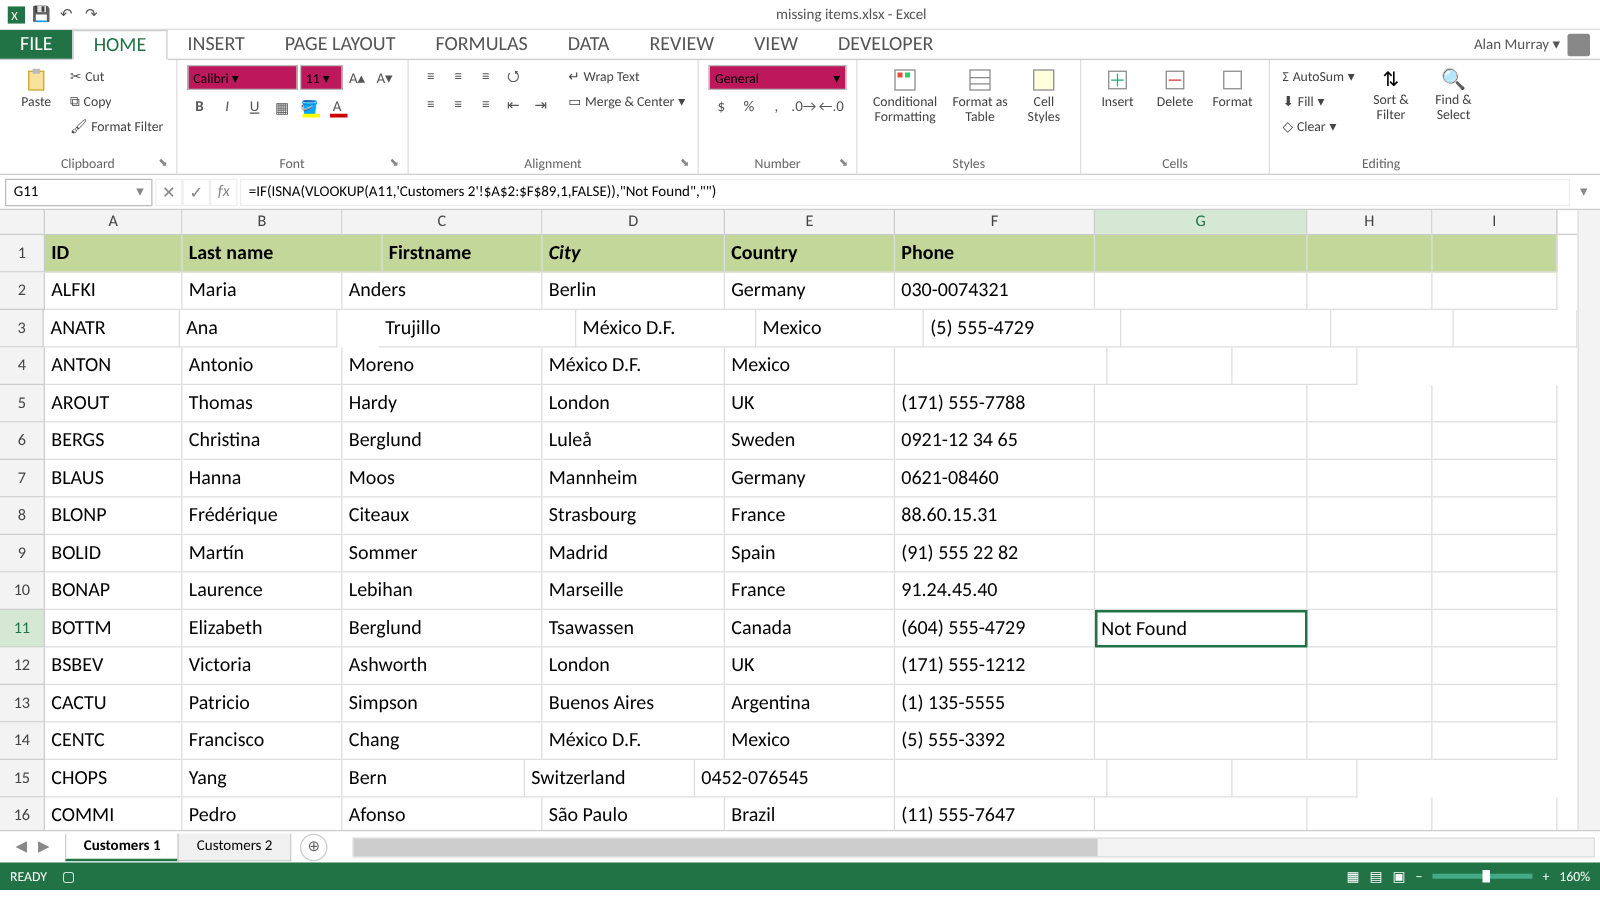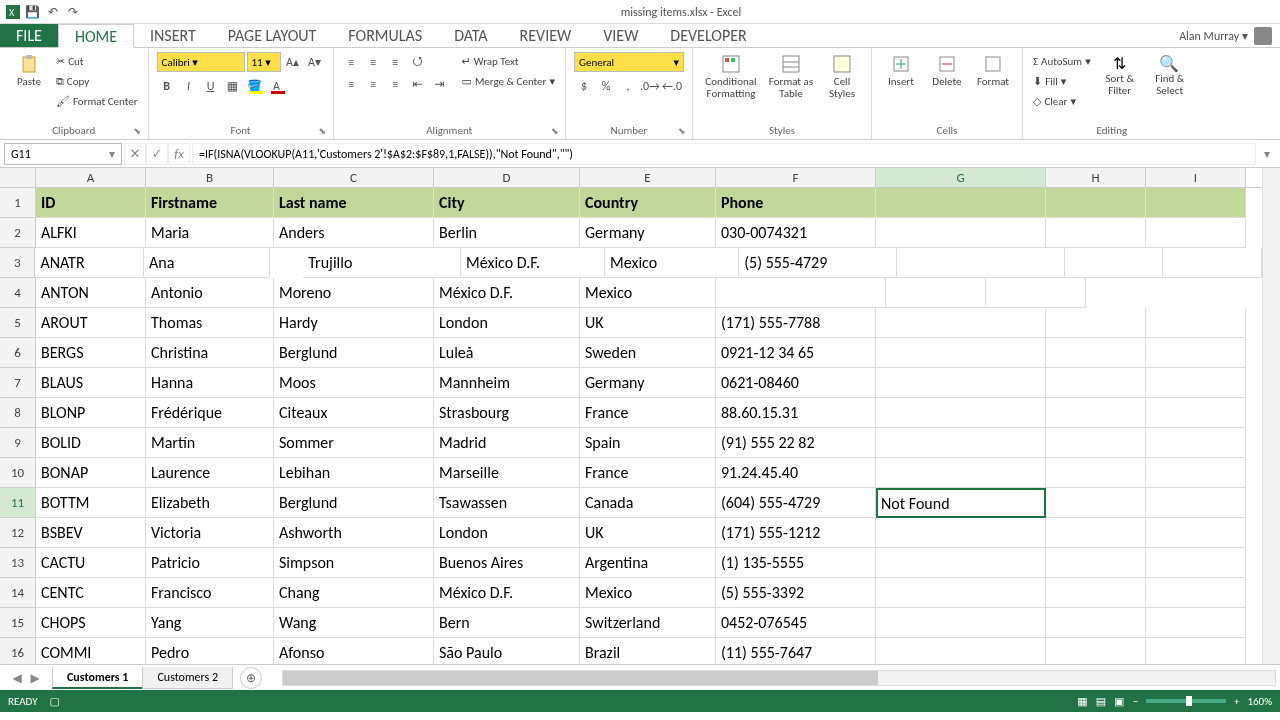--- a/index.html
+++ b/index.html
@@ -22,21 +22,21 @@
 .ribbon { height: 92px; background: #fff; display: flex; border-bottom: 1px solid #ccc; }
 .group { border-right: 1px solid #ddd; padding: 4px 8px 2px; display: flex; flex-direction: column; position: relative; }
 .group-inner { flex: 1; display: flex; align-items: flex-start; gap: 4px; }
 .group-label { text-align: center; font-size: 11px; color: #666; padding-top: 2px; }
 .bigbtn { display: flex; flex-direction: column; align-items: center; width: 42px; padding: 2px; cursor: pointer; }
 .bigbtn .ico { width: 20px; height: 20px; margin-bottom: 2px; }
 .bigbtn .lbl { font-size: 11px; text-align: center; line-height: 12px; color: #444; }
 .smallbtn { font-size: 11px; color: #444; display: flex; align-items: center; gap: 3px; cursor: pointer; padding: 1px 2px; height: 18px; }
 .vstack { display: flex; flex-direction: column; gap: 2px; }
 .hstack { display: flex; gap: 2px; align-items: center; }
-.combo { border: 1px solid #bbb; height: 20px; font-size: 11px; padding: 0 4px; display: flex; align-items: center; background: #fde047; }
+.combo { border: 1px solid #bbb; height: 20px; font-size: 11px; padding: 0 4px; display: flex; align-items: center; background: #be185d; }
 .combo.font { width: 88px; }
 .combo.size { width: 34px; }
 .iconrow { display: flex; gap: 2px; }
 .ibtn { width: 20px; height: 20px; display: flex; align-items: center; justify-content: center; font-size: 12px; color: #555; cursor: pointer; border: 1px solid transparent; }
 .dlaunch { position: absolute; right: 2px; bottom: 2px; width: 12px; height: 12px; font-size: 9px; color: #888; cursor: pointer; }
 
 
 .formulabar { height: 28px; border-bottom: 1px solid #ccc; display: flex; align-items: center; background: #fff; padding: 2px 4px; gap: 2px; }
 .namebox { width: 118px; border: 1px solid #bbb; height: 22px; display: flex; align-items: center; padding: 0 6px; font-size: 12px; background: #fff; justify-content: space-between; }
 .fx-btns { display: flex; gap: 0; }
@@ -120,21 +120,21 @@
       <div class="bigbtn">
         <svg class="ico" viewBox="0 0 20 20">
             <rect x="4" y="3" width="12" height="15" fill="#f7e39c" stroke="#c7a422"></rect>
             <rect x="7" y="1" width="6" height="4" fill="#bbb"></rect>
           </svg>
         <span class="lbl">Paste</span>
       </div>
       <div class="vstack">
         <div class="smallbtn">✂ <span>Cut</span></div>
         <div class="smallbtn">⧉ <span>Copy</span></div>
-        <div class="smallbtn">🖌 <span>Format Center</span></div>
+        <div class="smallbtn">🖌 <span>Format Filter</span></div>
       </div>
     </div>
     <div class="group-label">Clipboard</div>
     <span class="dlaunch">⬊</span>
   </div>
 
   <div class="group">
     <div class="group-inner vstack" style="gap:4px">
       <div class="hstack">
         <div class="combo font"><span>Calibri</span>&nbsp;▾</div>
@@ -306,23 +306,23 @@
       <div class="ch" style="width: 136px;">E</div>
       <div class="ch" style="width: 160px;">F</div>
       <div class="ch sel" style="width: 170px;">G</div>
       <div class="ch" style="width: 100px;">H</div>
       <div class="ch" style="width: 100px;">I</div>
     </div>
   <div class="rows" id="rows">
       <div class="row header">
         <div class="rh">1</div>
         <div class="cell w-A" style="width: 110px;">ID</div>
+        <div class="cell w-C" style="width: 160px;">Last name</div>
         <div class="cell w-B" style="width: 128px;">Firstname</div>
-        <div class="cell w-C" style="width: 160px;">Last name</div>
-        <div class="cell w-D" style="width: 146px;">City</div>
+        <div class="cell w-D" style="width: 146px; font-style: italic;">City</div>
         <div class="cell w-E" style="width: 136px;">Country</div>
         <div class="cell w-F" style="width: 160px;">Phone</div>
         <div class="cell w-G" style="width: 170px;"></div>
         <div class="cell w-H" style="width: 100px;"></div>
         <div class="cell w-I" style="width: 100px;"></div>
       </div>
       <div class="row">
         <div class="rh">2</div>
         <div class="cell w-A" style="width: 110px;">ALFKI</div>
         <div class="cell w-B" style="width: 128px;">Maria</div>
@@ -474,21 +474,20 @@
         <div class="cell w-E" style="width: 136px;">Mexico</div>
         <div class="cell w-F" style="width: 160px;">(5) 555-3392</div>
         <div class="cell w-G" style="width: 170px;"></div>
         <div class="cell w-H" style="width: 100px;"></div>
         <div class="cell w-I" style="width: 100px;"></div>
       </div>
       <div class="row">
         <div class="rh">15</div>
         <div class="cell w-A" style="width: 110px;">CHOPS</div>
         <div class="cell w-B" style="width: 128px;">Yang</div>
-        <div class="cell w-C" style="width: 160px;">Wang</div>
         <div class="cell w-D" style="width: 146px;">Bern</div>
         <div class="cell w-E" style="width: 136px;">Switzerland</div>
         <div class="cell w-F" style="width: 160px;">0452-076545</div>
         <div class="cell w-G" style="width: 170px;"></div>
         <div class="cell w-H" style="width: 100px;"></div>
         <div class="cell w-I" style="width: 100px;"></div>
       </div>
       <div class="row">
         <div class="rh">16</div>
         <div class="cell w-A" style="width: 110px;">COMMI</div>

